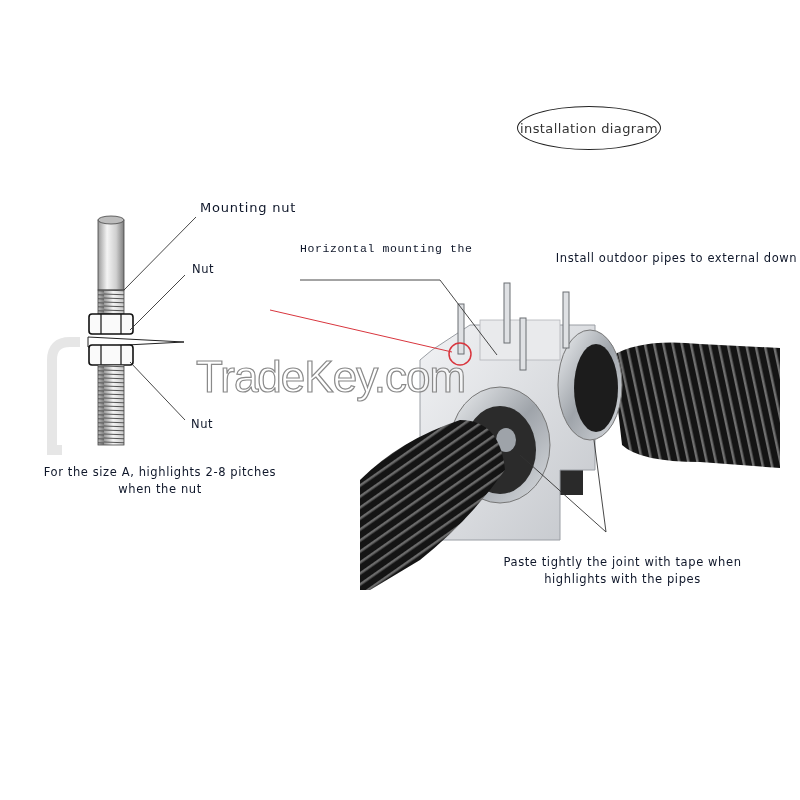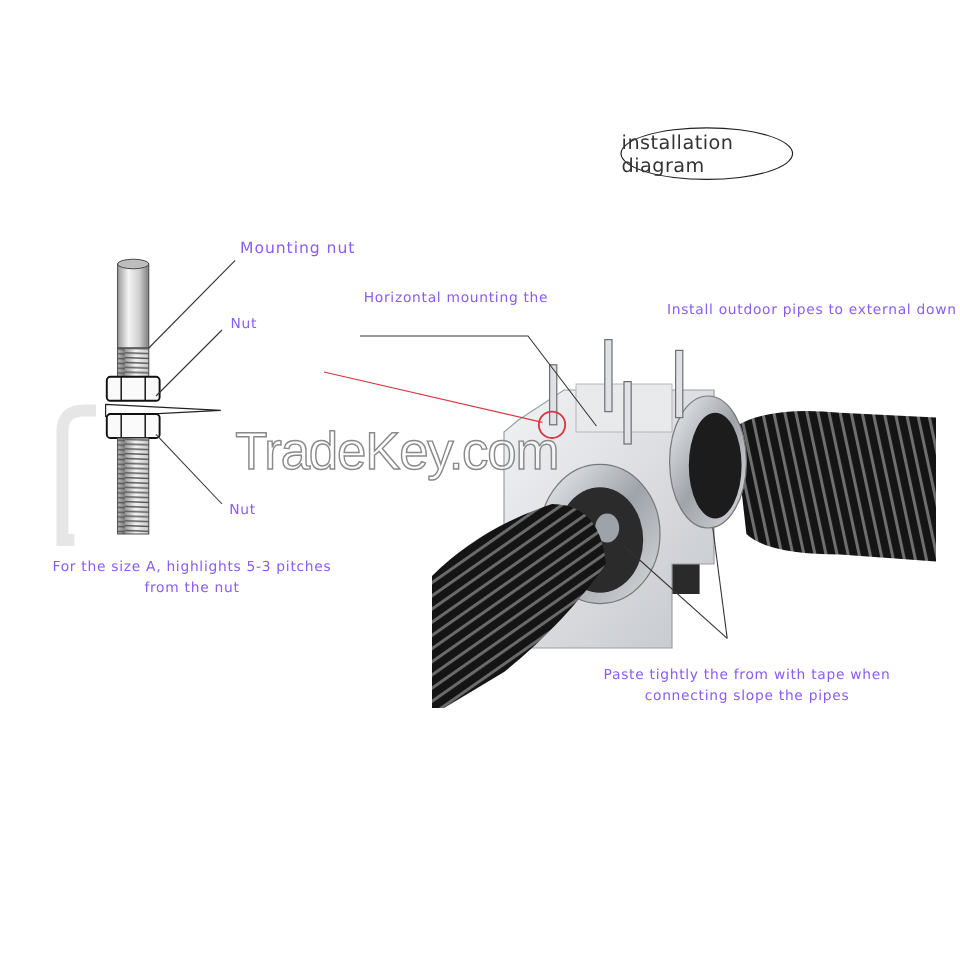--- a/index.html
+++ b/index.html
@@ -18,35 +18,35 @@
     .layer {
       position: absolute;
       left: 0; top: 0;
       width: 800px; height: 800px;
     }
     .label {
       position: absolute;
       font-size: 11.5px;
       letter-spacing: 0.6px;
       line-height: 17px;
-      color: #8b5cf6;
+      color: #0f172a;
       white-space: nowrap;
     }
     .label.center { text-align: center; }
     .title-oval {
       position: absolute;
       left: 517px; top: 106px;
       width: 144px; height: 44px;
       border: 1px solid #222;
       border-radius: 50%;
       box-sizing: border-box;
       display: flex;
       align-items: center;
-      justify-content: flex-start;
-      font-size: 16px;
+      justify-content: center;
+      font-size: 13px;
       letter-spacing: 0.4px;
       color: #333;
     }
     .mounting-nut-label { font-size: 13px; letter-spacing: 0.8px; }
     .watermark {
       position: absolute;
       left: 196px; top: 352px;
       font-family: "Liberation Sans", sans-serif;
       font-size: 44px;
       letter-spacing: -1px;
@@ -99,22 +99,22 @@
   <line x1="124" y1="290" x2="196" y2="217" stroke="#333" stroke-width="0.9"></line>
   <line x1="130" y1="330" x2="185" y2="275" stroke="#333" stroke-width="0.9"></line>
   <line x1="130" y1="362" x2="185" y2="420" stroke="#333" stroke-width="0.9"></line>
 </svg>
 
 <span class="label mounting-nut-label" style="left:200px; top:199px;">Mounting nut</span>
 <span class="label" style="left:192px; top:261px;">Nut</span>
 <span class="label" style="left:191px; top:416px;">Nut</span>
 
 <div class="label center" style="left:30px; top:464px; width:260px;">
-  <div>For the size A, highlights 5-3 pitches</div>
-  <div>from the nut</div>
+  <div>For the size A, highlights 2-8 pitches</div>
+  <div>when the nut</div>
 </div>
 
 <svg class="layer" viewBox="0 0 800 800" xmlns="http://www.w3.org/2000/svg">
   <defs>
     <linearGradient id="boxGrad" x1="0" x2="1" y1="0" y2="1">
       <stop offset="0" stop-color="#f2f3f5"></stop>
       <stop offset="1" stop-color="#c4c7cc"></stop>
     </linearGradient>
     <linearGradient id="ringGrad" x1="0" x2="1" y1="0" y2="1">
       <stop offset="0" stop-color="#eef0f2"></stop>
@@ -156,26 +156,26 @@
 
   <line x1="270" y1="310" x2="452" y2="352" stroke="#d9363e" stroke-width="1"></line>
   <circle cx="460" cy="354" r="11" fill="none" stroke="#d9363e" stroke-width="1.5"></circle>
 
   <polyline points="300,280 440,280 497,355" fill="none" stroke="#333" stroke-width="0.9"></polyline>
 
   <line x1="606" y1="532" x2="520" y2="455" stroke="#333" stroke-width="0.9"></line>
   <line x1="606" y1="532" x2="594" y2="440" stroke="#333" stroke-width="0.9"></line>
 </svg>
 
-<div class="label center" style="left:300px; top:240px; width:160px;">
+<div class="label center" style="left:300px; top:240px; width:160px;font-family:Liberation Mono, monospace;">
   <div>Horizontal mounting the</div>
 </div>
 
 <div class="label center" style="left:549px; top:250px; width:255px;">
   <div>Install outdoor pipes to external down</div>
 </div>
 
 <div class="label center" style="left:495px; top:554px; width:255px;">
-  <div>Paste tightly the from with tape when</div>
-  <div>connecting slope the pipes</div>
+  <div>Paste tightly the joint with tape when</div>
+  <div>highlights with the pipes</div>
 </div>
 
 <div class="watermark">TradeKey.com</div>
 
 </body></html>

